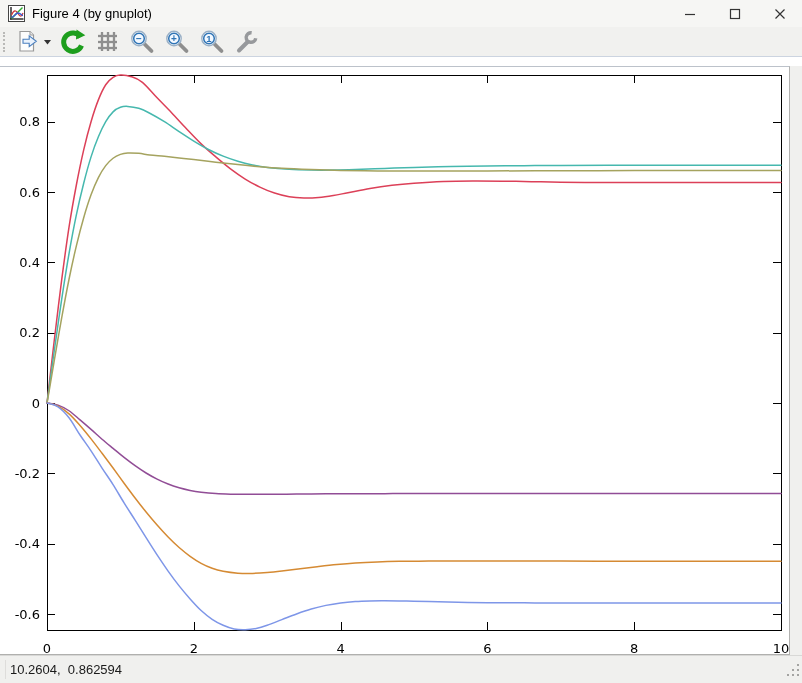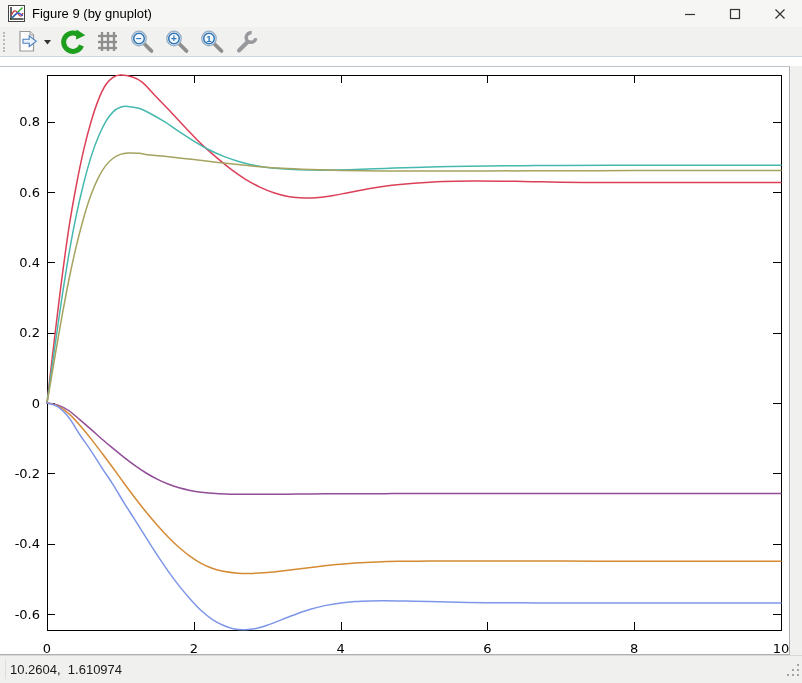--- a/index.html
+++ b/index.html
@@ -71,21 +71,21 @@
     <span class="app-icon">
       <svg width="17" height="17" viewBox="0 0 17 17">
         <rect x="0.5" y="0.5" width="16" height="16" fill="#ffffff" stroke="#444444"></rect>
         <line x1="3" y1="2" x2="3" y2="14.5" stroke="#222222" stroke-width="1.4"></line>
         <line x1="2" y1="14" x2="15.5" y2="14" stroke="#222222" stroke-width="1.4"></line>
         <line x1="3.5" y1="13.5" x2="14.5" y2="2.5" stroke="#2fae2f" stroke-width="1.5"></line>
         <path d="M3.5 10 C6 4.5,8 5,10 8.5 S13.5 12,15 8" fill="none" stroke="#d23a3a" stroke-width="1.3"></path>
         <path d="M3.5 12.5 C6 12.5,7.5 8,10 8 S14 10.5,15 10.5" fill="none" stroke="#3a5bd2" stroke-width="1.3"></path>
       </svg>
     </span>
-    <span class="title-text">Figure 9 (by gnuplot)</span>
+    <span class="title-text">Figure 4 (by gnuplot)</span>
     <div id="win-controls">
       <button class="win-btn">
         <svg width="12" height="12" viewBox="0 0 12 12">
             <line x1="1" y1="6.5" x2="11" y2="6.5" stroke="#333" stroke-width="1.2"></line>
           </svg>
       </button>
       <button class="win-btn">
         <svg width="12" height="12" viewBox="0 0 12 12">
             <rect x="1.5" y="1.5" width="9" height="9" fill="none" stroke="#333" stroke-width="1.2"></rect>
           </svg>
@@ -226,21 +226,21 @@
         <path d="M47.00,336.01C47.61,332.50 49.45,322.07 50.67,314.92C51.89,307.76 52.51,303.78 54.34,293.11C56.18,282.45 59.23,264.40 61.68,250.92C64.13,237.44 66.57,224.25 69.02,212.23C71.47,200.22 73.91,189.09 76.36,178.83C78.81,168.57 81.25,159.20 83.70,150.70C86.15,142.20 88.59,134.52 91.04,127.84C93.49,121.16 95.93,115.47 98.38,110.61C100.83,105.75 103.27,101.88 105.72,98.65C108.17,95.43 110.61,93.14 113.06,91.27C115.51,89.39 117.95,88.28 120.40,87.40C122.85,86.52 124.68,86.17 127.74,85.99C130.80,85.82 135.08,86.02 138.75,86.35C142.42,86.67 145.48,87.43 149.76,87.93C154.04,88.43 159.55,88.84 164.44,89.34C169.33,89.83 174.23,90.39 179.12,90.92C184.01,91.45 187.68,91.80 193.80,92.50C199.92,93.20 208.48,94.29 215.82,95.14C223.16,95.99 230.50,96.84 237.84,97.60C245.18,98.36 252.52,99.09 259.86,99.71C267.20,100.32 273.32,100.82 281.88,101.29C290.44,101.76 301.45,102.17 311.24,102.52C321.03,102.87 329.59,103.17 340.60,103.40C351.61,103.64 365.07,103.81 377.30,103.93C389.53,104.05 401.77,104.08 414.00,104.10C426.23,104.13 438.47,104.13 450.70,104.10C462.93,104.08 469.05,103.99 487.40,103.93C505.75,103.87 536.33,103.81 560.80,103.75C585.27,103.69 609.73,103.61 634.20,103.58C658.67,103.55 683.13,103.58 707.60,103.58C732.07,103.58 768.77,103.58 781.00,103.58" fill="none" stroke="#a5a35f" stroke-width="1.5" stroke-linejoin="round" stroke-linecap="round"></path>
         <path d="M47.00,336.01C48.84,336.37 54.34,336.83 58.01,338.12C61.68,339.41 65.35,341.29 69.02,343.75C72.69,346.21 76.36,349.79 80.03,352.89C83.70,356.00 87.37,359.16 91.04,362.39C94.71,365.61 98.38,369.07 102.05,372.23C105.72,375.40 109.39,378.36 113.06,381.38C116.73,384.39 120.40,387.47 124.07,390.34C127.74,393.21 131.41,396.00 135.08,398.61C138.75,401.21 142.42,403.73 146.09,405.99C149.76,408.25 153.43,410.30 157.10,412.14C160.77,413.99 164.44,415.63 168.11,417.07C171.78,418.50 175.45,419.70 179.12,420.76C182.79,421.81 186.46,422.66 190.13,423.40C193.80,424.13 196.86,424.63 201.14,425.16C205.42,425.68 210.93,426.23 215.82,426.56C220.71,426.90 225.61,427.03 230.50,427.16C235.39,427.29 239.06,427.35 245.18,427.37C251.30,427.39 258.64,427.35 267.20,427.30C275.76,427.25 286.77,427.17 296.56,427.09C306.35,427.01 316.13,426.91 325.92,426.84C335.71,426.78 345.49,426.74 355.28,426.70C365.07,426.67 374.85,426.65 384.64,426.63C394.43,426.61 396.87,426.61 414.00,426.60C431.13,426.59 462.93,426.57 487.40,426.56C511.87,426.56 536.33,426.56 560.80,426.56C585.27,426.56 609.73,426.56 634.20,426.56C658.67,426.56 683.13,426.56 707.60,426.56C732.07,426.56 768.77,426.56 781.00,426.56" fill="none" stroke="#914d96" stroke-width="1.5" stroke-linejoin="round" stroke-linecap="round"></path>
         <path d="M47.00,336.01C48.84,336.54 54.34,337.36 58.01,339.18C61.68,341.00 65.35,343.69 69.02,346.91C72.69,350.14 76.36,354.36 80.03,358.52C83.70,362.68 87.37,367.25 91.04,371.88C94.71,376.51 98.38,381.43 102.05,386.30C105.72,391.16 109.39,396.09 113.06,401.07C116.73,406.05 120.40,411.21 124.07,416.19C127.74,421.17 131.41,426.15 135.08,430.96C138.75,435.76 142.42,440.51 146.09,445.02C149.76,449.54 153.43,453.87 157.10,458.03C160.77,462.20 164.44,466.24 168.11,469.99C171.78,473.74 175.45,477.32 179.12,480.54C182.79,483.76 186.46,486.69 190.13,489.33C193.80,491.97 197.47,494.37 201.14,496.36C204.81,498.36 208.48,499.97 212.15,501.29C215.82,502.61 218.88,503.47 223.16,504.28C227.44,505.08 232.95,505.79 237.84,506.14C242.73,506.49 247.63,506.48 252.52,506.39C257.41,506.29 262.31,505.96 267.20,505.58C272.09,505.20 276.38,504.73 281.88,504.10C287.38,503.47 294.11,502.58 300.23,501.81C306.35,501.05 312.46,500.25 318.58,499.53C324.70,498.81 330.81,498.09 336.93,497.49C343.05,496.89 348.55,496.38 355.28,495.94C362.01,495.51 369.96,495.15 377.30,494.89C384.64,494.62 390.76,494.49 399.32,494.36C407.88,494.23 418.89,494.17 428.68,494.11C438.47,494.06 448.25,494.05 458.04,494.04C467.83,494.03 470.27,494.03 487.40,494.04C504.53,494.05 536.33,494.10 560.80,494.11C585.27,494.13 609.73,494.14 634.20,494.15C658.67,494.15 683.13,494.15 707.60,494.15C732.07,494.15 768.77,494.15 781.00,494.15" fill="none" stroke="#d58a33" stroke-width="1.5" stroke-linejoin="round" stroke-linecap="round"></path>
         <path d="M47.00,336.01C48.84,336.66 54.34,337.42 58.01,339.88C61.68,342.34 65.35,346.09 69.02,350.78C72.69,355.47 76.36,362.50 80.03,368.01C83.70,373.52 87.37,378.33 91.04,383.84C94.71,389.35 98.38,395.44 102.05,401.07C105.72,406.69 109.39,411.79 113.06,417.60C116.73,423.40 120.40,429.96 124.07,435.88C127.74,441.80 131.41,447.31 135.08,453.11C138.75,458.91 142.42,464.89 146.09,470.69C149.76,476.50 153.43,482.36 157.10,487.92C160.77,493.49 164.44,498.94 168.11,504.10C171.78,509.26 175.45,514.24 179.12,518.87C182.79,523.50 186.46,527.78 190.13,531.88C193.80,535.98 197.47,540.08 201.14,543.48C204.81,546.88 208.48,549.81 212.15,552.27C215.82,554.74 219.49,556.64 223.16,558.25C226.83,559.86 230.50,561.21 234.17,561.95C237.84,562.68 241.51,562.74 245.18,562.65C248.85,562.56 252.52,562.15 256.19,561.42C259.86,560.69 262.92,559.72 267.20,558.25C271.48,556.79 276.99,554.50 281.88,552.63C286.77,550.75 291.67,548.76 296.56,547.00C301.45,545.24 306.35,543.51 311.24,542.08C316.13,540.64 321.03,539.41 325.92,538.38C330.81,537.36 335.71,536.57 340.60,535.92C345.49,535.28 350.39,534.85 355.28,534.52C360.17,534.18 365.07,534.04 369.96,533.92C374.85,533.80 378.52,533.79 384.64,533.81C390.76,533.84 399.32,533.92 406.66,534.06C414.00,534.19 420.12,534.41 428.68,534.62C437.24,534.83 448.25,535.15 458.04,535.33C467.83,535.50 476.39,535.59 487.40,535.68C498.41,535.77 511.87,535.81 524.10,535.85C536.33,535.89 542.45,535.91 560.80,535.92C579.15,535.94 609.73,535.92 634.20,535.92C658.67,535.92 683.13,535.92 707.60,535.92C732.07,535.92 768.77,535.92 781.00,535.92" fill="none" stroke="#7e96e8" stroke-width="1.5" stroke-linejoin="round" stroke-linecap="round"></path>
       </svg>
   </div>
   <div id="right-strip"></div>
 
   <div id="statusbar">
     <div id="status-grip"></div>
-    <span id="status-coords">10.2604,  1.610974</span>
+    <span id="status-coords">10.2604,  0.862594</span>
     <span id="resize-grip">
       <svg width="13" height="13" viewBox="0 0 13 13">
         <g fill="#a4a4a2">
           <rect x="10" y="0" width="2" height="2"></rect>
             <rect x="5" y="5" width="2" height="2"></rect>
             <rect x="10" y="5" width="2" height="2"></rect>
           <rect x="0" y="10" width="2" height="2"></rect>
             <rect x="5" y="10" width="2" height="2"></rect>
             <rect x="10" y="10" width="2" height="2"></rect>
         </g>

